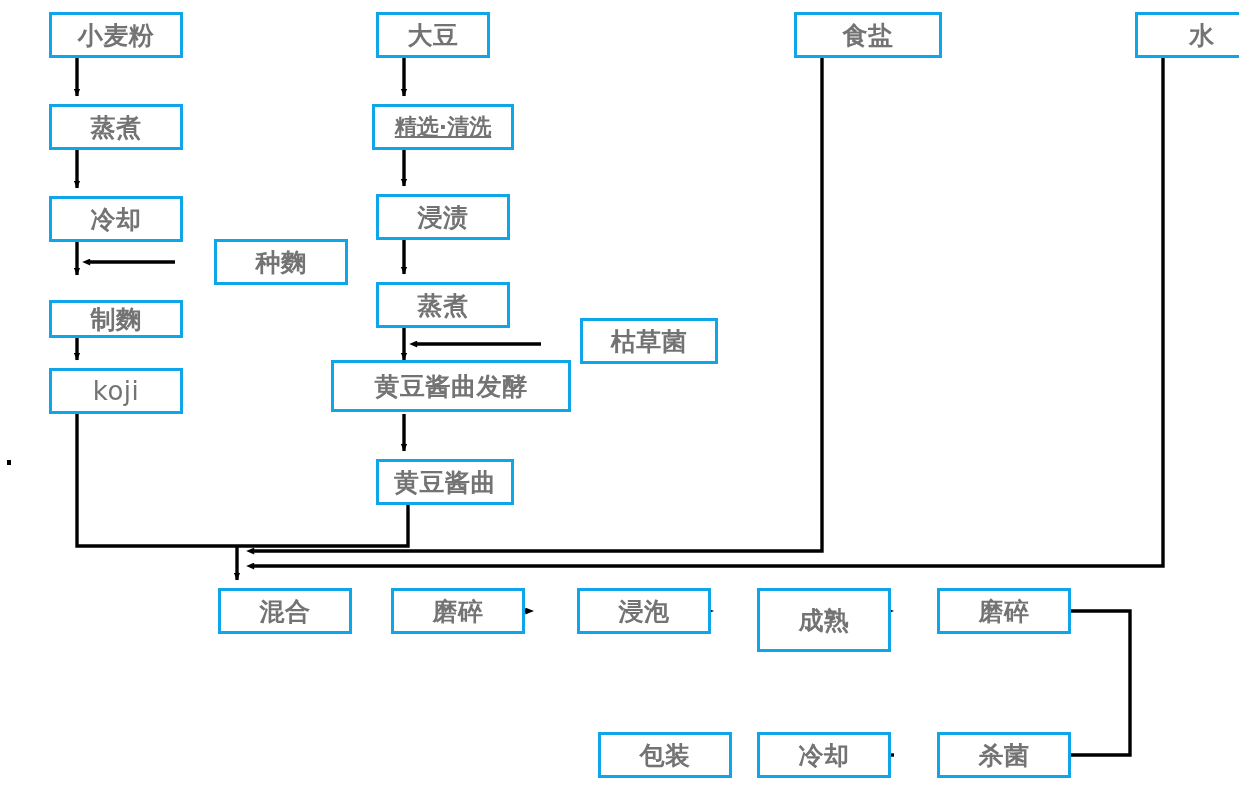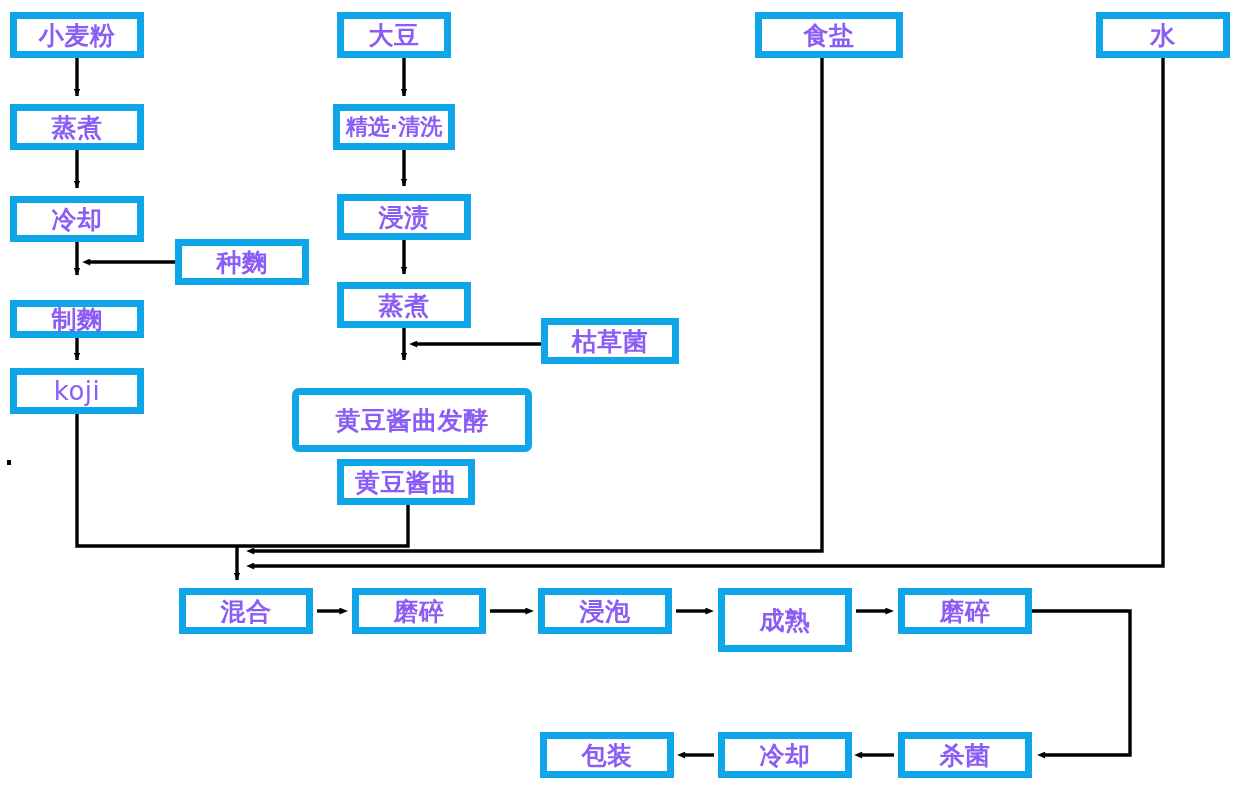--- a/index.html
+++ b/index.html
@@ -14,31 +14,32 @@
   #canvas {
     position: relative;
     width: 1239px;
     height: 790px;
     background: #ffffff;
     overflow: hidden;
   }
   .node {
     position: absolute;
     box-sizing: border-box;
-    border: 7px solid #0ea5e9;
+    border: 3px solid #0ea5e9;
     background: #ffffff;
     display: flex;
     align-items: center;
     justify-content: center;
-    color: #8b5cf6;
+    color: #737373;
     font-weight: 700;
     letter-spacing: 0.5px;
     line-height: 1;
     white-space: nowrap;
     z-index: 3;
+    margin-left: 39px;
   }
   .node.cjk {
     font-family: "DejaVu Sans", "Liberation Sans", sans-serif;
     font-size: 25px;
   }
   .node.latin {
     font-family: "DejaVu Sans", "Liberation Sans", sans-serif;
     font-size: 26px;
     font-weight: 400;
   }
@@ -127,29 +128,29 @@
   <div class="node cjk" style="left:10px;top:196px;width:134px;height:46px;">冷却</div>
 
   <div class="node cjk" style="left:175px;top:239px;width:134px;height:46px;">种麴</div>
 
   <div class="node cjk" style="left:10px;top:300px;width:134px;height:38px;">制麴</div>
 
   <div class="node latin" style="left:10px;top:368px;width:134px;height:46px;">koji</div>
 
   <div class="node cjk" style="left:337px;top:12px;width:114px;height:46px;">大豆</div>
 
-  <div class="node tight" style="left:333px;top:104px;width:122px;height:46px;">精选·清洗</div>
+  <div class="node tight" style="left:333px;top:104px;width:142px;height:46px;text-decoration:underline;">精选·清洗</div>
 
   <div class="node cjk" style="left:337px;top:194px;width:134px;height:46px;">浸渍</div>
 
   <div class="node cjk" style="left:337px;top:282px;width:134px;height:46px;">蒸煮</div>
 
   <div class="node cjk" style="left:541px;top:318px;width:138px;height:46px;">枯草菌</div>
 
-  <div class="node cjk" style="left:292px;top:388px;width:240px;height:64px;border-radius:7px;">黄豆酱曲发酵</div>
+  <div class="node cjk" style="left:292px;top:360px;width:240px;height:52px;">黄豆酱曲发酵</div>
 
   <div class="node cjk" style="left:337px;top:459px;width:138px;height:46px;">黄豆酱曲</div>
 
   <div class="node cjk" style="left:755px;top:12px;width:148px;height:46px;">食盐</div>
 
   <div class="node cjk" style="left:1096px;top:12px;width:134px;height:46px;">水</div>
 
   <div class="node cjk" style="left:179px;top:588px;width:134px;height:46px;">混合</div>
 
   <div class="node cjk" style="left:352px;top:588px;width:134px;height:46px;">磨碎</div>
@@ -157,17 +158,17 @@
   <div class="node cjk" style="left:538px;top:588px;width:134px;height:46px;">浸泡</div>
 
   <div class="node cjk" style="left:718px;top:588px;width:134px;height:64px;">成熟</div>
 
   <div class="node cjk" style="left:898px;top:588px;width:134px;height:46px;">磨碎</div>
 
   <div class="node cjk" style="left:898px;top:732px;width:134px;height:46px;">杀菌</div>
 
   <div class="node cjk" style="left:718px;top:732px;width:134px;height:46px;">冷却</div>
 
-  <div class="node cjk" style="left:540px;top:732px;width:134px;height:46px;">包装</div>
+  <div class="node cjk" style="left:559px;top:732px;width:134px;height:46px;">包装</div>
 
   <div class="dot" style="left:7px;top:460px;width:4px;height:5px;"></div>
 
 </div>
 
 </body></html>

